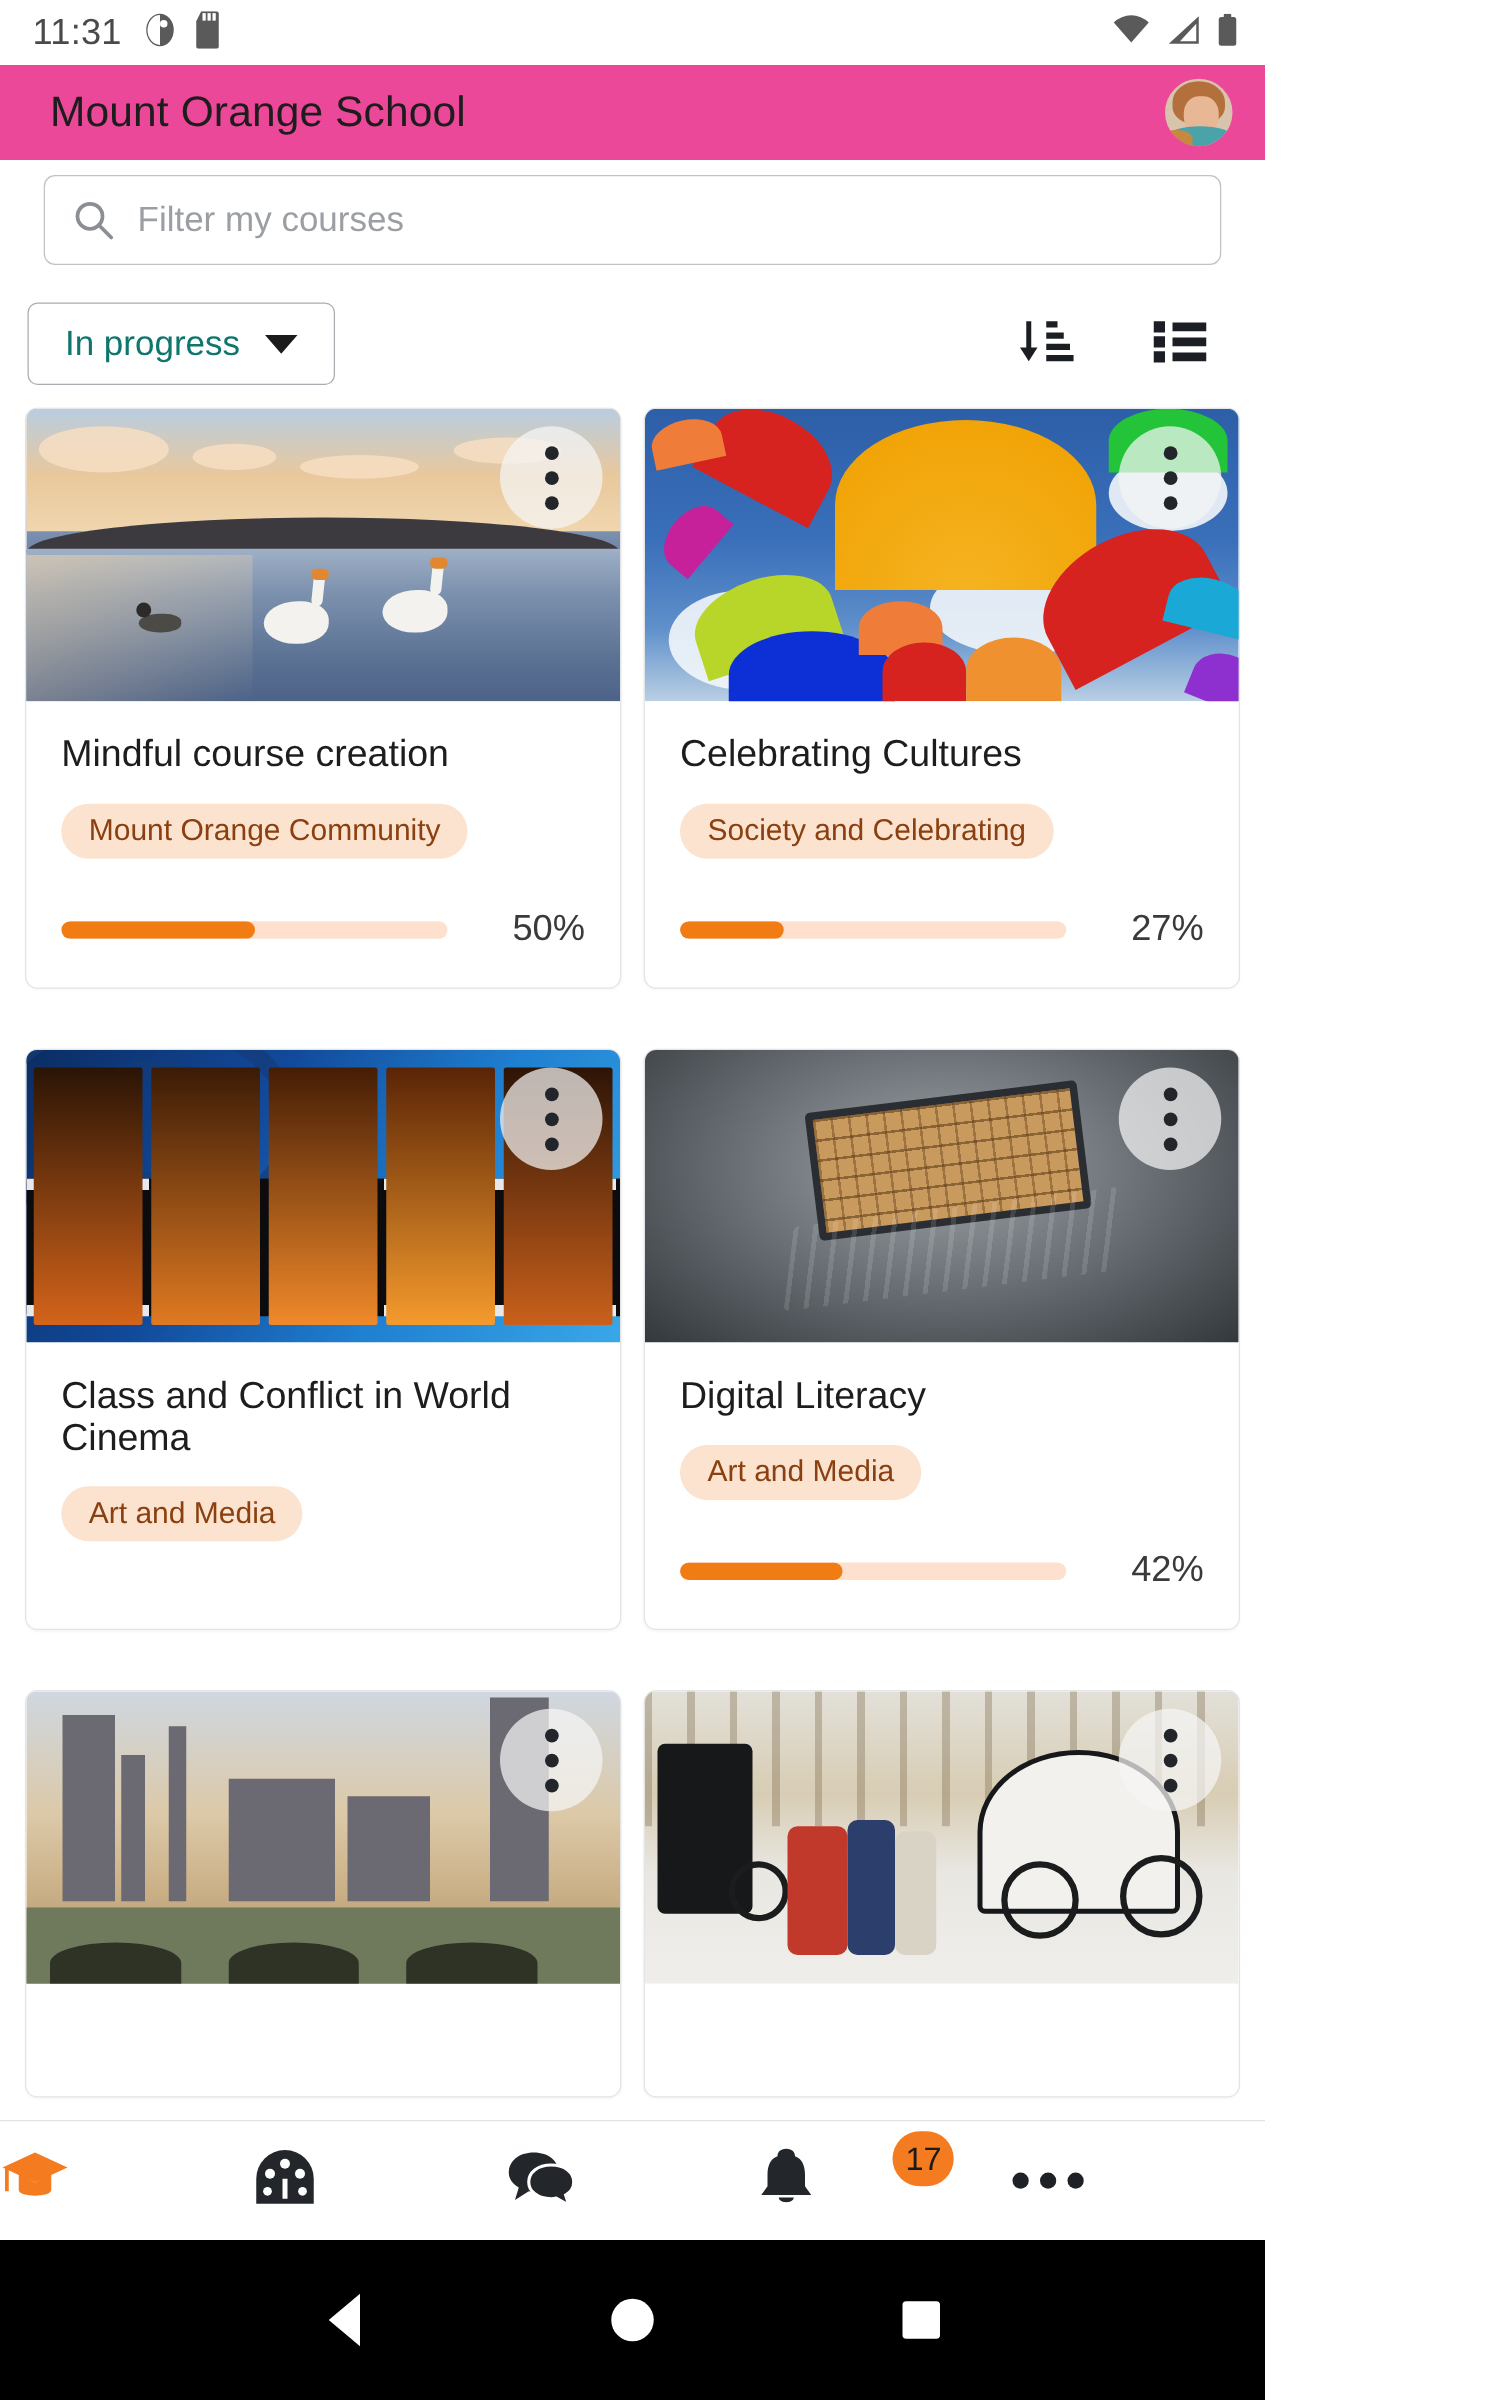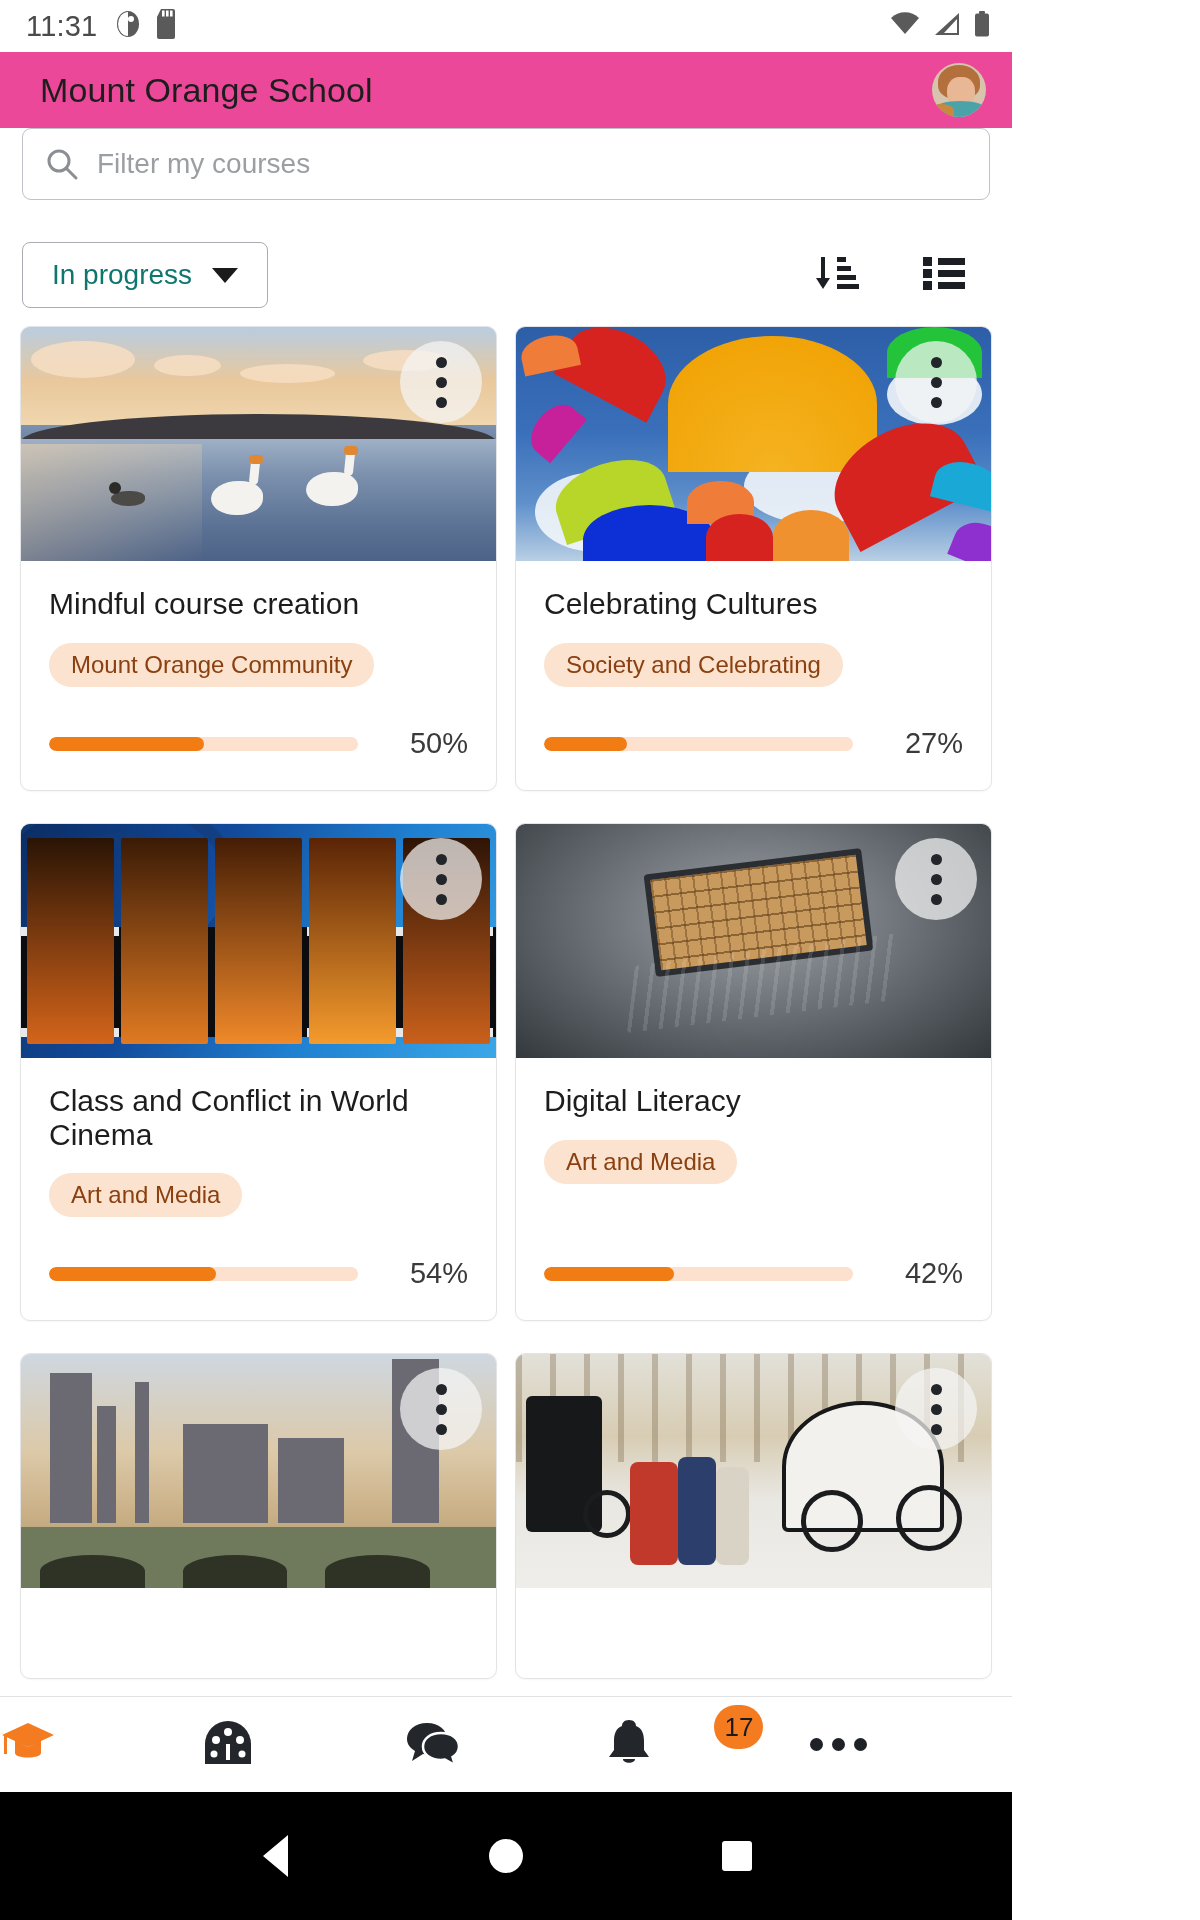--- a/index.html
+++ b/index.html
@@ -84,21 +84,21 @@
     padding: 0 28px 0 30px;
   }
   .page-title {
     font-size: 38px;
     color: #121212;
     font-weight: 400;
   }
   .dl-btn { margin-left: auto; width: 70px; height: 70px; display:flex; align-items:center; justify-content:center; border-radius:50%; }
 
   
-  .search-wrap { padding: 0 22px; flex: 0 0 96px; display:flex; }
+  .search-wrap { padding: 0 35px; flex: 0 0 96px; display:flex; align-items:center; }
   .search-box {
     width: 100%;
     height: 72px;
     border: 1px solid #bfc2c7;
     border-radius: 9px;
     display: flex;
     align-items: center;
     padding: 0 22px;
     background: #fff;
   }
@@ -146,21 +146,21 @@
   
   .grid-scroll {
     flex: 1 1 auto;
     overflow: hidden;
     padding: 0 20px;
     position: relative;
   }
   .grid {
     display: grid;
     grid-template-columns: 1fr 1fr;
-    gap: 32px 18px;
+    gap: 48px 18px;
   }
   .card {
     border: 1px solid #e3e4e6;
     border-radius: 10px;
     background: #ffffff;
     overflow: hidden;
     display: flex;
     flex-direction: column;
     box-shadow: 0 1px 2px rgba(0,0,0,.04);
     cursor: pointer;
@@ -515,26 +515,20 @@
           </div>
           <div class="kebab">
             <i></i>
             <i></i>
             <i></i>
           </div>
         </div>
         <div class="card-body">
           <div class="card-title">Class and Conflict in World Cinema</div>
           <div class="tag">Art and Media</div>
-          <div class="progress-row">
-            <div class="bar">
-              <span style="width: 54%;"></span>
-            </div>
-            <div class="pct">54%</div>
-          </div>
         </div>
       </div>
 
       <div class="card">
         <div class="card-img">
           <div class="art art-lap">
             <div class="lap-screen"></div>
             <div class="lap-base"></div>
           </div>
           <div class="kebab">

